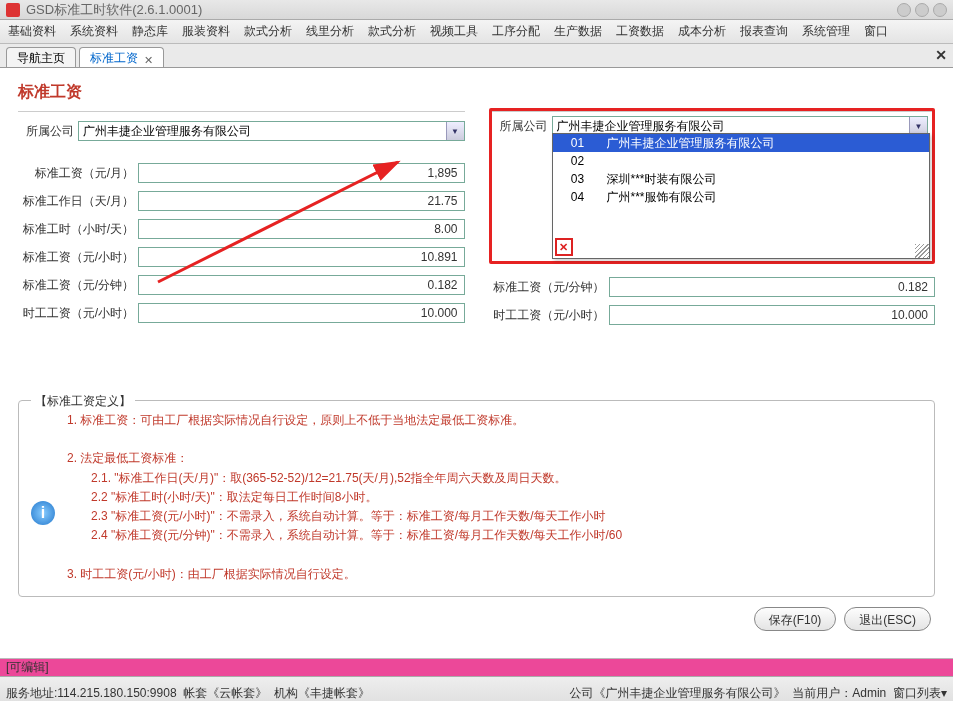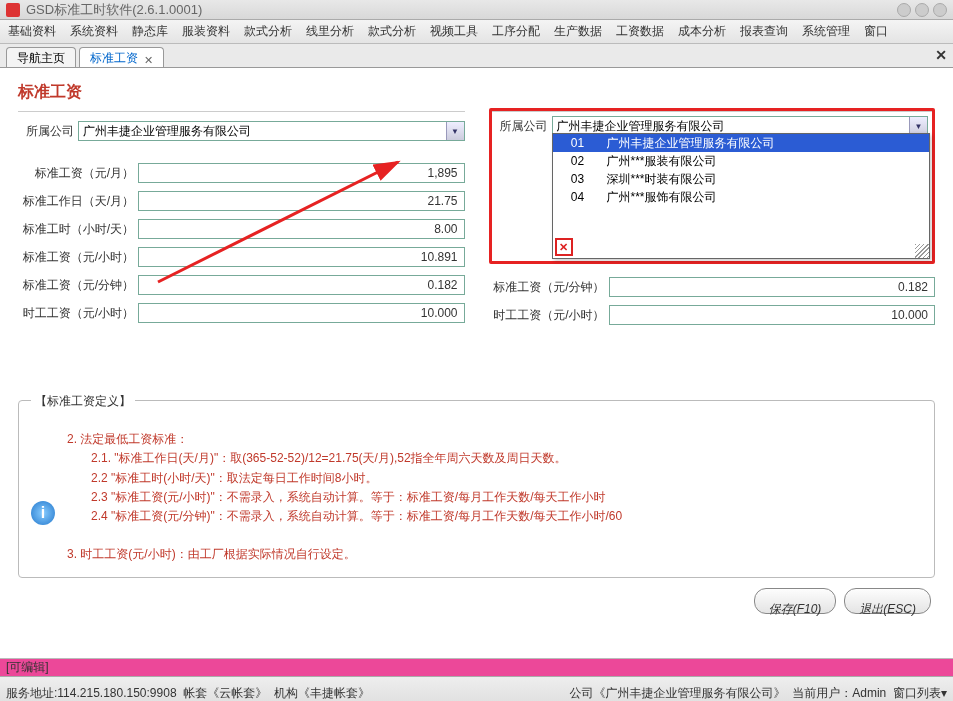--- a/index.html
+++ b/index.html
@@ -31,21 +31,21 @@
 .dropdown-row.selected { background: #2b5cd4; color: #fff; }
 .dropdown-row .code { width: 50px; text-align: center; }
 .dropdown-row .name { flex: 1; padding-left: 4px; }
 .dropdown-close { position: absolute; bottom: 2px; left: 2px; width: 18px; height: 18px; border: 2px solid #d22; display: flex; align-items: center; justify-content: center; color: #d22; font-weight: bold; font-size: 11px; background: #fff; }
 .dropdown-resize { position: absolute; bottom: 0; right: 0; width: 14px; height: 14px; background: repeating-linear-gradient(135deg,#999,#999 1px,transparent 1px,transparent 3px); }
 .definition-box { margin: 18px 8px 0; border: 1px solid #bbb; border-radius: 4px; padding: 10px 12px 12px; background: #fff; position: relative; }
 .definition-box .box-title { position: absolute; top: -8px; left: 12px; background: #fff; padding: 0 4px; font-size: 12px; color: #333; }
 .definition-box .info-icon { position: absolute; left: 12px; top: 100px; width: 24px; height: 24px; border-radius: 50%; background: radial-gradient(#8cf,#27c); color: #fff; font-weight: bold; display: flex; align-items: center; justify-content: center; font-size: 16px; }
 .def-text { color: #c0392b; font-size: 12px; line-height: 1.6; padding-left: 36px; }
 .btnrow { display: flex; justify-content: flex-end; gap: 8px; padding: 10px 12px; }
-.action-btn { height: 24px; padding: 12px 14px; border: 1px solid #888; border-radius: 12px; background: linear-gradient(#fdfdfd,#e4e4e4); font-size: 12px; color: #333; cursor: pointer; font-style: italic; }
+.action-btn { height: 24px; padding: 4px 14px; border: 1px solid #888; border-radius: 12px; background: linear-gradient(#fdfdfd,#e4e4e4); font-size: 12px; color: #333; cursor: pointer; }
 .readybar { height: 18px; background: #ec4899; border-top: 1px solid #bbb; padding: 0 6px; font-size: 12px; color: #333; display: flex; align-items: center; }
 .statusbar { height: 20px; background: linear-gradient(#eee,#ddd); border-top: 1px solid #aaa; display: flex; align-items: center; font-size: 12px; color: #333; padding: 16px 6px; }
 .statusbar .grow { flex: 1; }
 svg.arrow { position: absolute; pointer-events: none; }
 </style>
 </head>
 <body>
 
 <div class="titlebar">
   <div class="app-icon"></div>
@@ -143,21 +143,20 @@
             <div class="dd">▼</div>
           </div>
         </div>
         <div class="dropdown-popup" style="height:126px;">
           <div class="dropdown-row selected">
               <span class="code">01</span>
               <span class="name">广州丰捷企业管理服务有限公司</span>
             </div>
           <div class="dropdown-row">
               <span class="code">02</span>
-              <span class="name">广州***服装有限公司</span>
             </div>
           <div class="dropdown-row">
               <span class="code">03</span>
               <span class="name">深圳***时装有限公司</span>
             </div>
           <div class="dropdown-row">
               <span class="code">04</span>
               <span class="name">广州***服饰有限公司</span>
             </div>
           <div class="dropdown-close">✕</div>
@@ -181,21 +180,21 @@
           <div class="flabel">时工工资（元/小时）</div>
           <input class="finput" value="10.000" style="">
         </div>
     </div>
   </div>
 
   <div class="definition-box" style="margin-top:70px;">
     <div class="box-title">【标准工资定义】</div>
     <div class="info-icon">i</div>
     <div class="def-text">
-      <br>
+      <div>1. 标准工资：可由工厂根据实际情况自行设定，原则上不低于当地法定最低工资标准。</div><br>
       <div>2. 法定最低工资标准：</div>
       <div style="padding-left:24px;">2.1. "标准工作日(天/月)"：取(365-52-52)/12=21.75(天/月),52指全年周六天数及周日天数。</div>
       <div style="padding-left:24px;">2.2  "标准工时(小时/天)"：取法定每日工作时间8小时。</div>
       <div style="padding-left:24px;">2.3  "标准工资(元/小时)"：不需录入，系统自动计算。等于：标准工资/每月工作天数/每天工作小时</div>
       <div style="padding-left:24px;">2.4  "标准工资(元/分钟)"：不需录入，系统自动计算。等于：标准工资/每月工作天数/每天工作小时/60</div><br>
       <div>3. 时工工资(元/小时)：由工厂根据实际情况自行设定。</div>
     </div>
   </div>
 
   <div class="btnrow">

